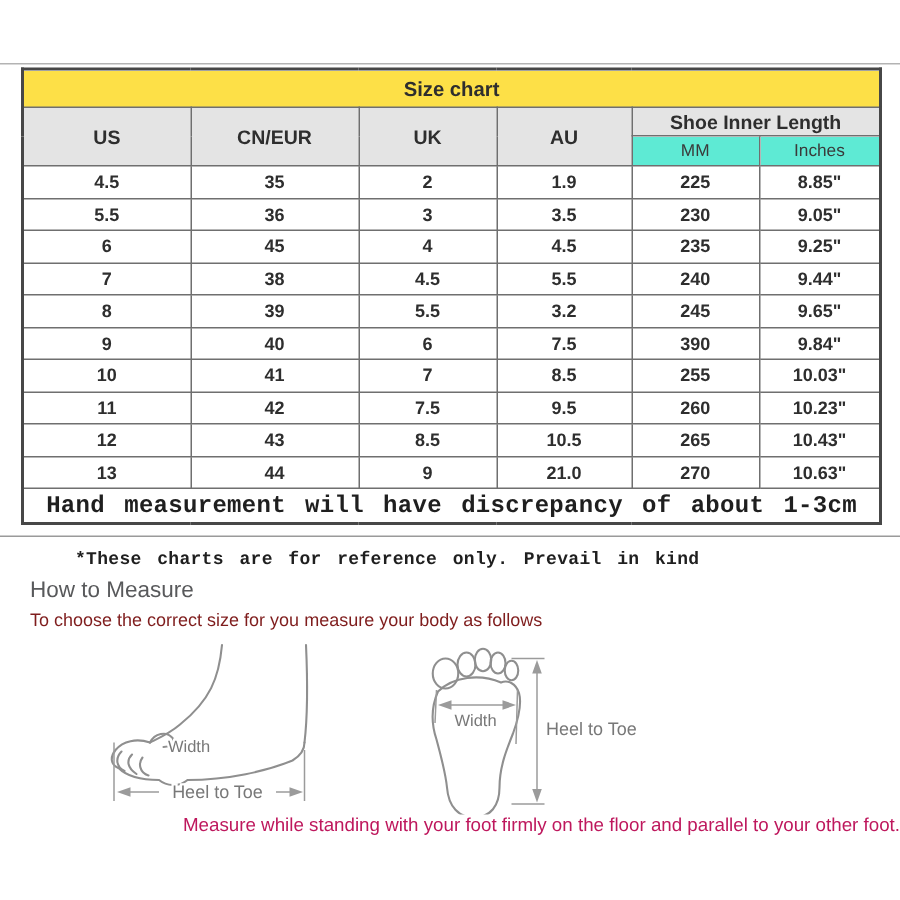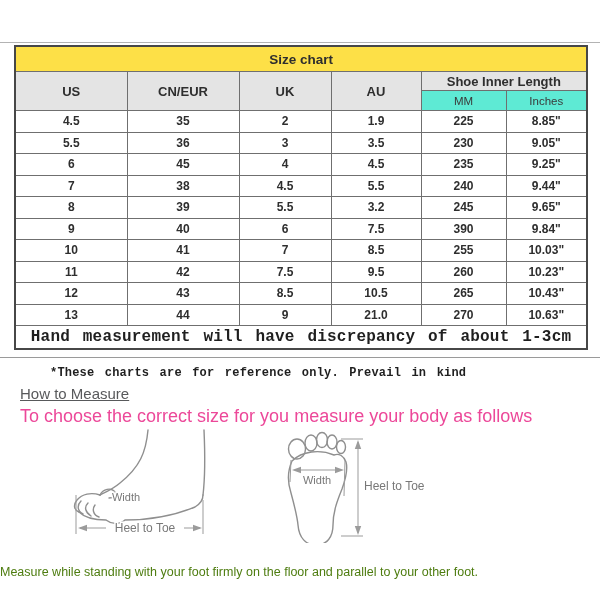--- a/index.html
+++ b/index.html
@@ -74,35 +74,34 @@
     font-size: 12px;
     letter-spacing: 0.2px;
     word-spacing: 3px;
     color: #1f1f1f;
     margin-left: 32px;
   }
   .how-title {
     position: absolute; left: 20px; top: 385px;
     font-size: 15px;
     color: #58595b;
-    text-decoration: underline;
   }
   .how-sub {
     position: absolute; left: 20px; top: 406px;
-    font-size: 18px;
-    color: #ec4899;
+    font-size: 12px;
+    color: #7f1d1d;
   }
   .diagram-band {
     position: absolute; left: 0; top: 425px;
   }
   .measure-note {
-    position: absolute; left: 0; right: 0; top: 565px;
-    text-align: left;
+    position: absolute; left: 0; right: 0; top: 543px;
+    text-align: right;
     font-size: 12.5px;
-    color: #4d7c0f;
+    color: #be185d;
   }
   .diag-label {
     font-family: "Liberation Sans", sans-serif;
     fill: #787878;
   }
   .halo {
     paint-order: stroke;
     stroke: #ffffff;
     stroke-width: 3px;
   }

